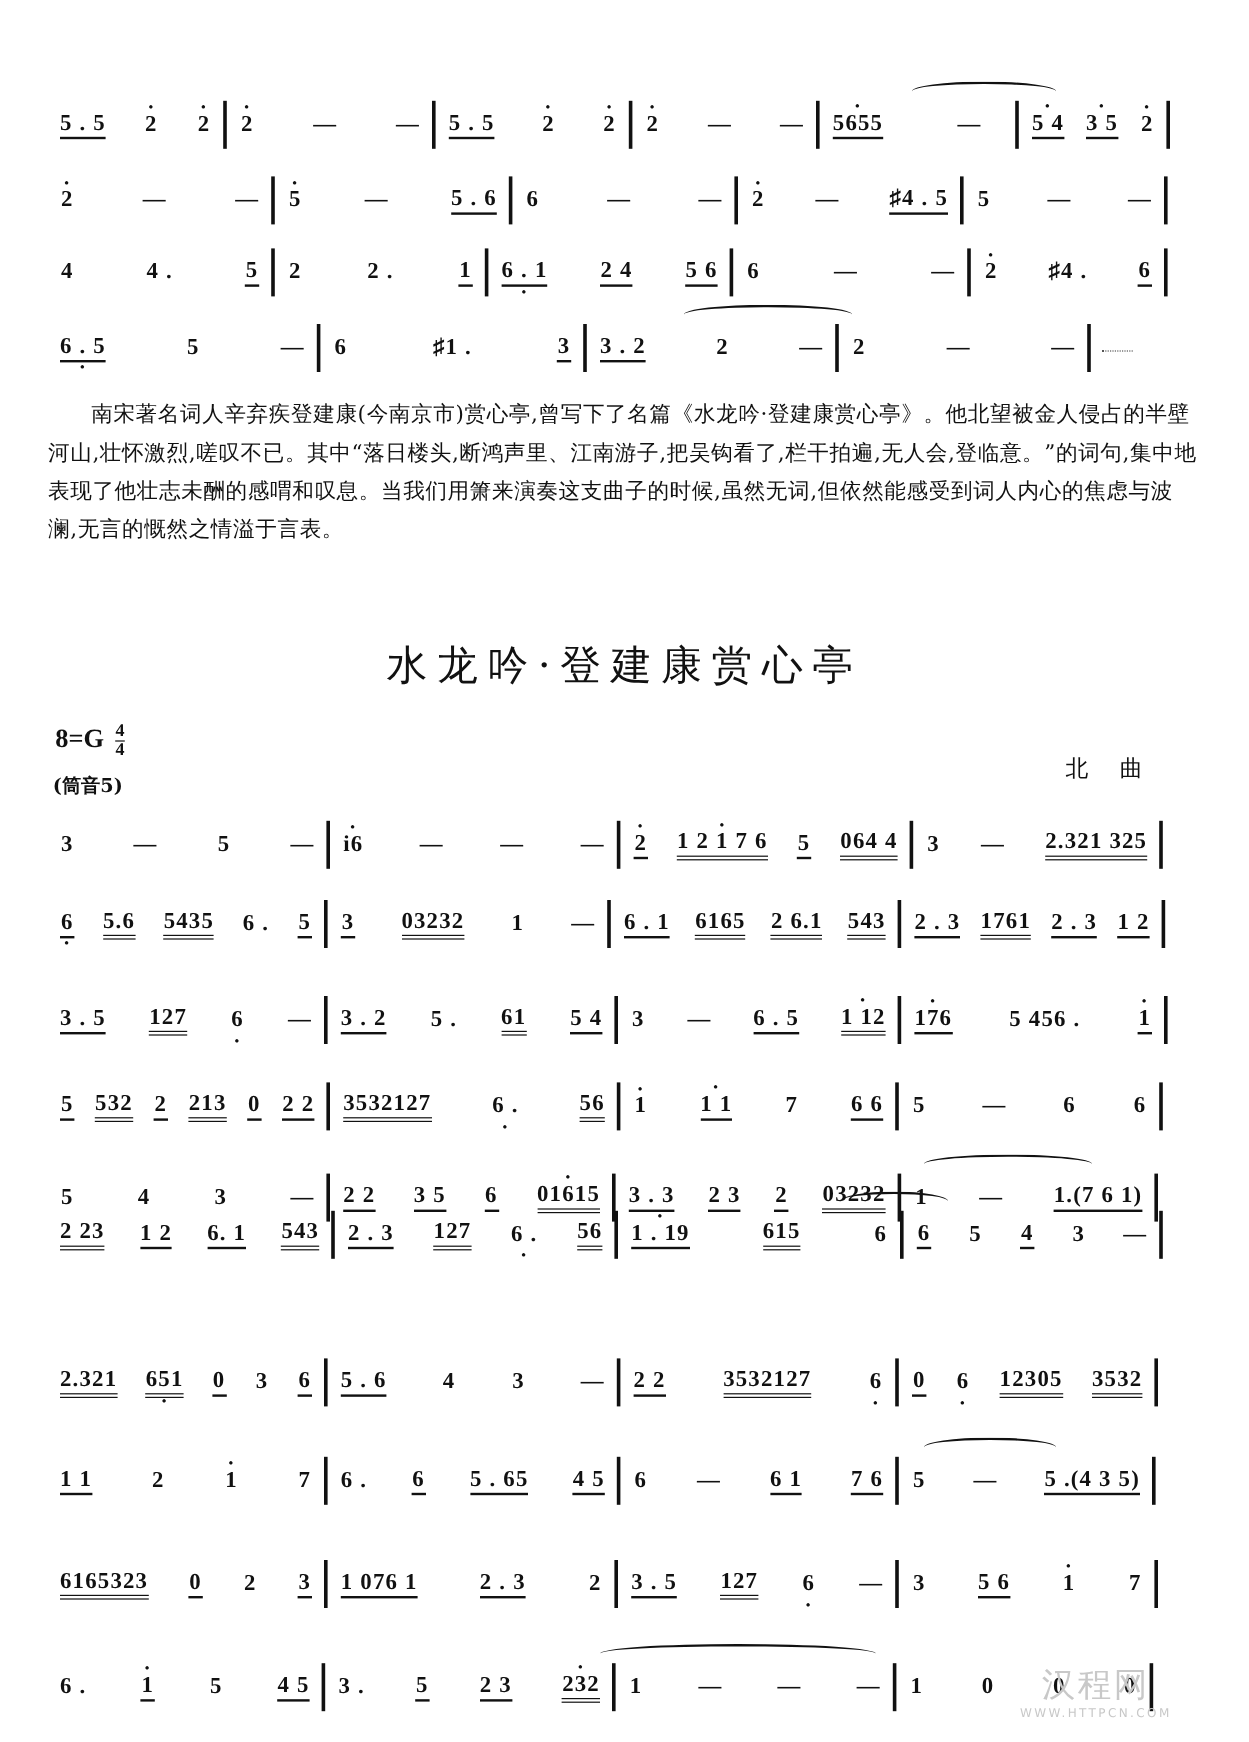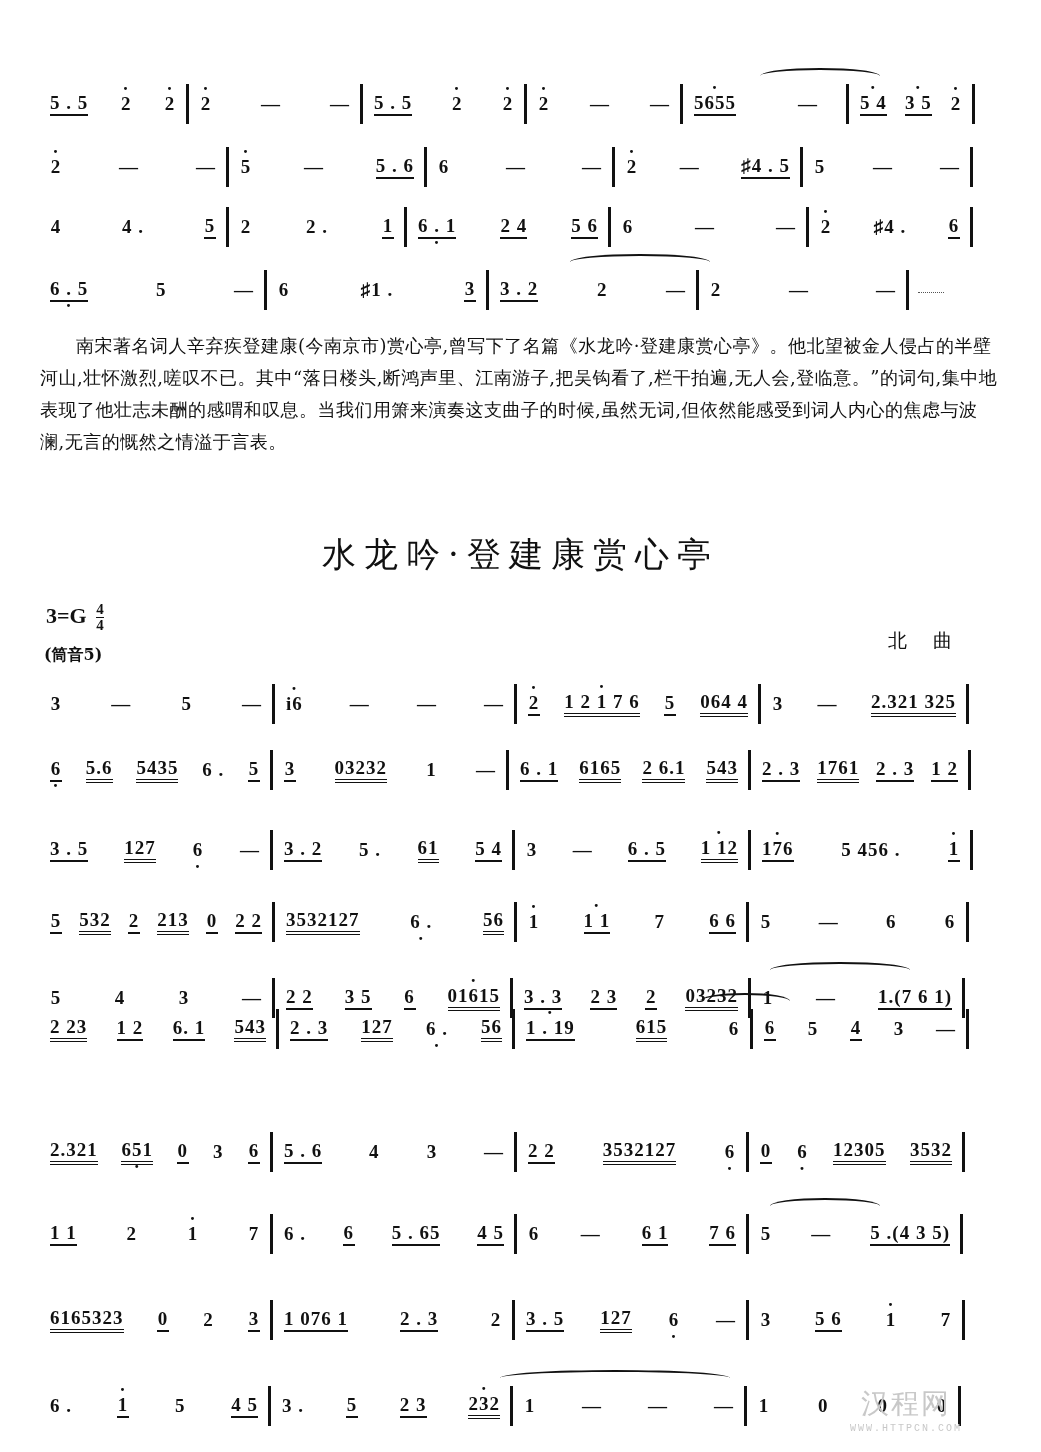--- a/index.html
+++ b/index.html
@@ -63,21 +63,21 @@
   }
   .composer {
     position: absolute; left: 888px; top: 628px;
     font-family: "DejaVu Serif", serif; font-size: 19px; letter-spacing: 10px;
   }
   .watermark {
     position: absolute; left: 850px; top: 1385px; color: #c8c8c8;
     font-family: "DejaVu Sans", sans-serif; text-align: center;
   }
   .watermark .wm-main { font-size: 28px; letter-spacing: 2px; }
-  .watermark .wm-sub { font-size: 10px; letter-spacing: 2px; font-family: Liberation Mono, monospace; }
+  .watermark .wm-sub { font-size: 10px; letter-spacing: 2px; }
   .dotline {
     position: absolute; left: 918px; top: 292px; width: 26px;
     border-top: 1px dotted #555;
   }
 </style>
 </head>
 <body>
 
 <div id="top-fragment">
     <div class="system" style="top: 82px; text-decoration: underline;">
@@ -210,21 +210,21 @@
       <div class="slur" style="left: 530px; width: 140px; top: -14px;"></div>
     </div>
   </div>
 <div class="dotline"></div>
 
 <p class="para">南宋著名词人辛弃疾登建康(今南京市)赏心亭,曾写下了名篇《水龙吟·登建康赏心亭》。他北望被金人侵占的半壁河山,壮怀激烈,嗟叹不已。其中“落日楼头,断鸿声里、江南游子,把吴钩看了,栏干拍遍,无人会,登临意。”的词句,集中地表现了他壮志未酬的感喟和叹息。当我们用箫来演奏这支曲子的时候,虽然无词,但依然能感受到词人内心的焦虑与波澜,无言的慨然之情溢于言表。</p>
 
 <div class="title">水龙吟·登建康赏心亭</div>
 
 <div class="key">
-  <span>3=G</span>
+  <span>8=G</span>
   <span class="timesig">
     <span>4</span>
     <span>4</span>
   </span>
 </div>
 <div class="tune">(筒音5)</div>
 <div class="composer">北 曲</div>
 
 <div id="score-body">
     <div class="system" style="top: 682px;">

